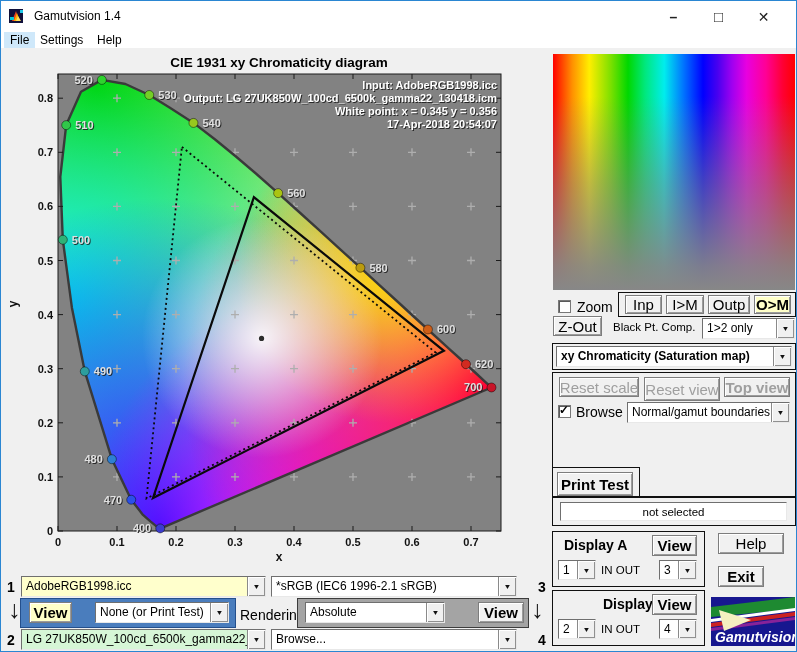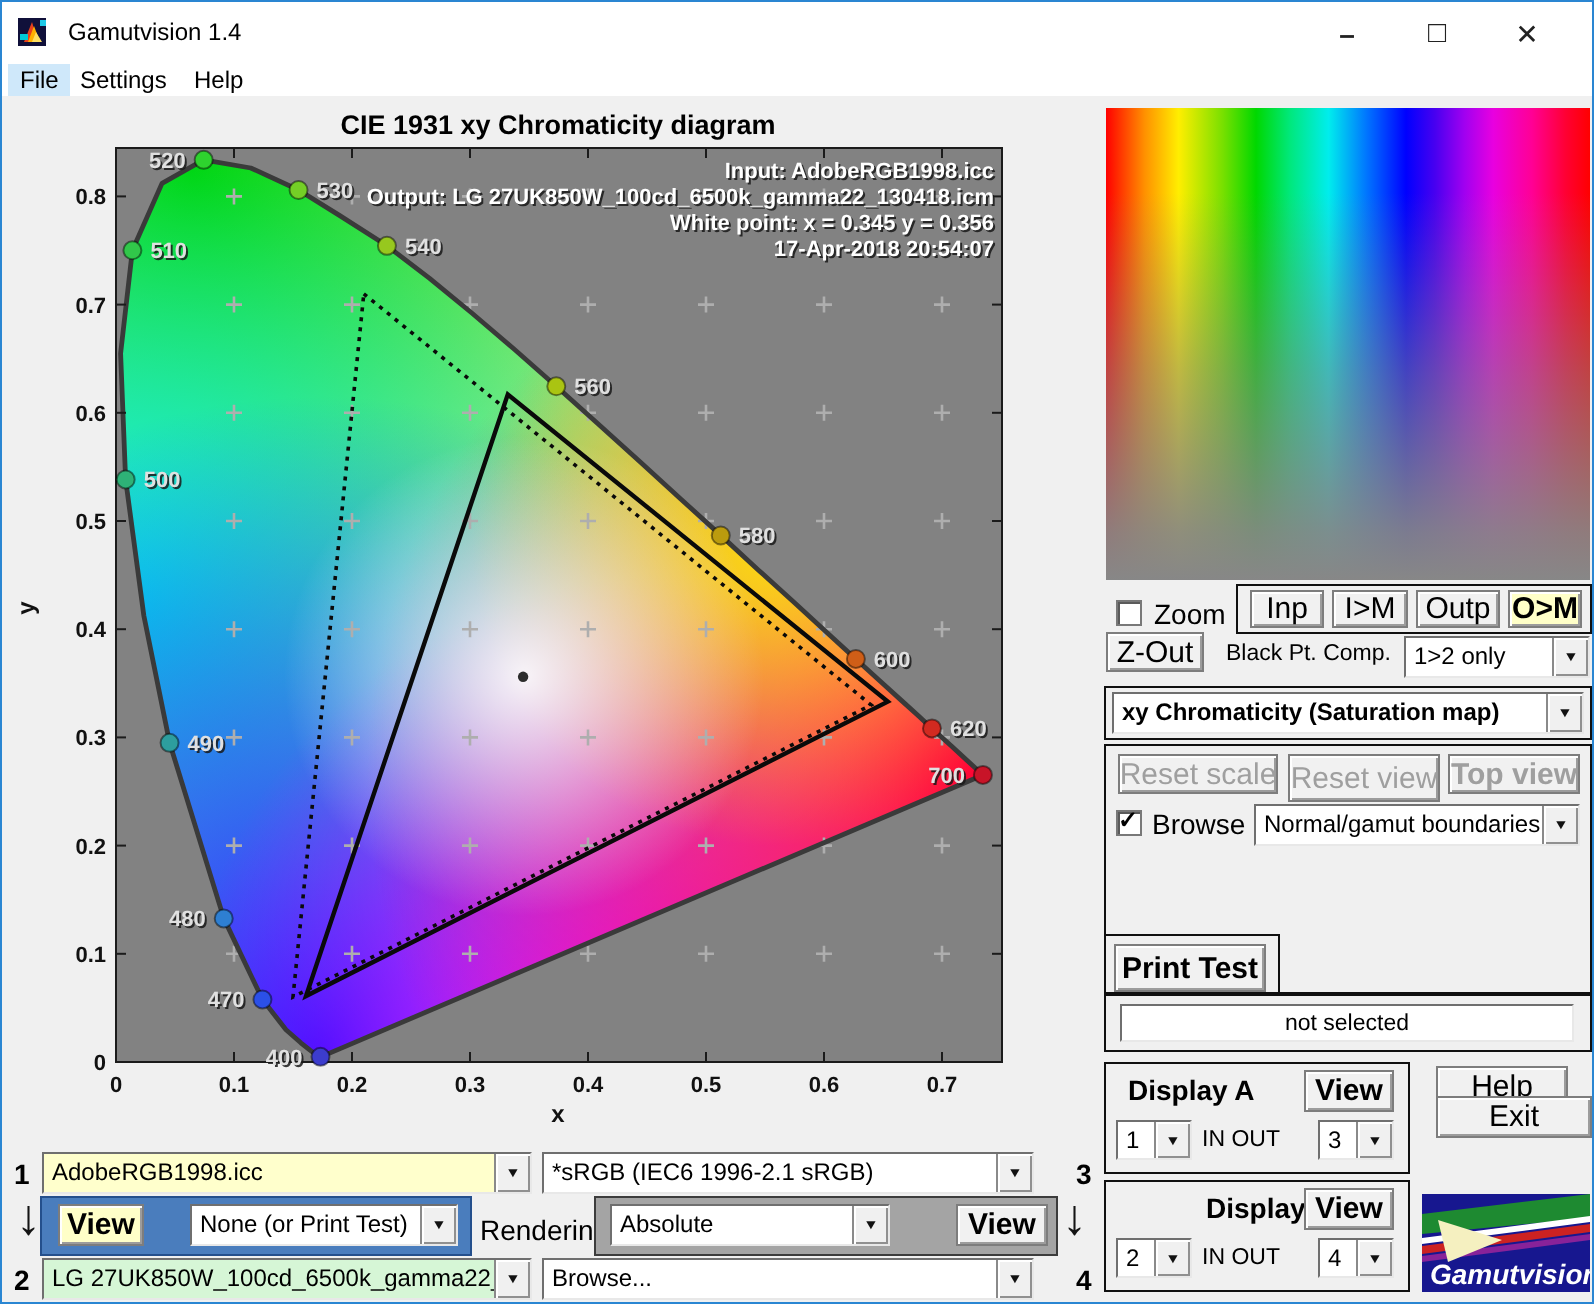--- a/index.html
+++ b/index.html
@@ -344,21 +344,21 @@
     <span class="combo-text">2</span>
     <span class="combo-arrow"></span>
   </div>
   <span class="label small" style="left:600px;top:622px;">IN  OUT</span>
   <div class="combo" style="left:658px;top:618px;width:38px;height:20px;">
     <span class="combo-text">4</span>
     <span class="combo-arrow"></span>
   </div>
 
   <div class="btn" style="left:717px;top:532px;width:66px;height:21px;">Help</div>
-  <div class="btn" style="left:717px;top:547px;width:78px;height:21px;">Exit</div>
+  <div class="btn" style="left:717px;top:565px;width:46px;height:21px;font-weight:bold;">Exit</div>
 
   <svg style="position:absolute;left:710px;top:596px;" width="84" height="49" viewBox="0 0 84 49">
     <rect x="0" y="0" width="84" height="49" fill="#17178f"></rect>
     <polygon points="0,10 84,0 84,12 0,20" fill="#1e8a31"></polygon>
     <polygon points="0,22 84,11 84,14 0,25" fill="#ffffff"></polygon>
     <polygon points="0,26 84,15 84,19 0,30" fill="#cc2222"></polygon>
     <polygon points="0,31 84,20 84,23 0,34" fill="#882299"></polygon>
     <polygon points="8,13 40,23 13,34" fill="#f5f0c0"></polygon>
     <text x="4" y="45" font-size="14" font-style="italic" font-weight="700" fill="#ffffff" font-family="Liberation Serif, serif">Gamutvision</text>
   </svg>

